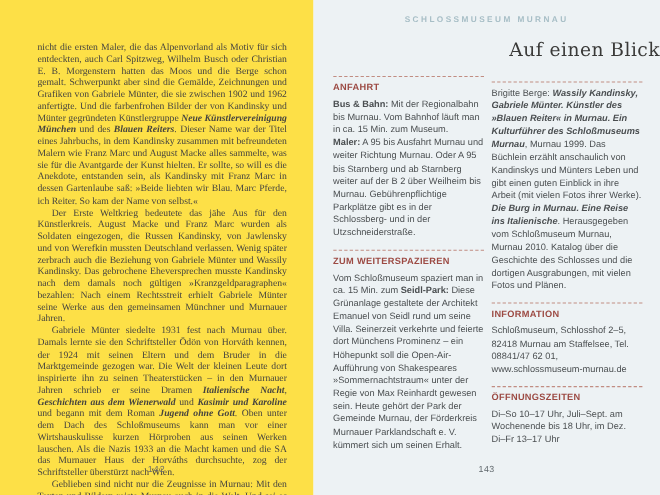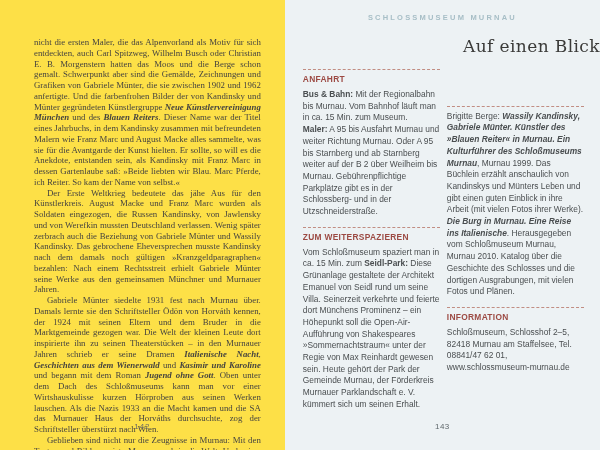--- a/index.html
+++ b/index.html
@@ -118,18 +118,23 @@
           <div class="section">
             <div class="dash-rule"></div>
             <p class="sec-para"><span>Brigitte Berge: </span><span class="it">Wassily Kandinsky, Gabriele Münter. Künstler des »Blauen Reiter« in Murnau. Ein Kulturführer des Schloßmuseums Murnau</span><span>, Murnau 1999. Das Büchlein erzählt anschaulich von Kandinskys und Münters Leben und gibt einen guten Einblick in ihre Arbeit (mit vielen Fotos ihrer Werke).</span></p>
             <p class="sec-para"><span class="it">Die Burg in Murnau. Eine Reise ins Italienische</span><span>. Herausgegeben vom Schloßmuseum Murnau, Murnau 2010. Katalog über die Geschichte des Schlosses und die dortigen Ausgrabungen, mit vielen Fotos und Plänen.</span></p>
           </div>
           <div class="section">
             <div class="dash-rule"></div>
             <div class="sec-heading">INFORMATION</div>
             <p class="sec-para"><span>Schloßmuseum, Schlosshof 2–5, 82418 Murnau am Staffelsee, Tel. 08841/47 62 01, www.schlossmuseum-murnau.de</span></p>
           </div>
+          <div class="section">
+            <div class="dash-rule"></div>
+            <div class="sec-heading">ÖFFNUNGSZEITEN</div>
+            <p class="sec-para"><span>Di–So 10–17 Uhr, Juli–Sept. am Wochenende bis 18 Uhr, im Dez. Di–Fr 13–17 Uhr</span></p>
+          </div>
         </div>
     </div>
     <div class="pagenum">143</div>
   </div>
 
 </div>
 
 </body></html>

